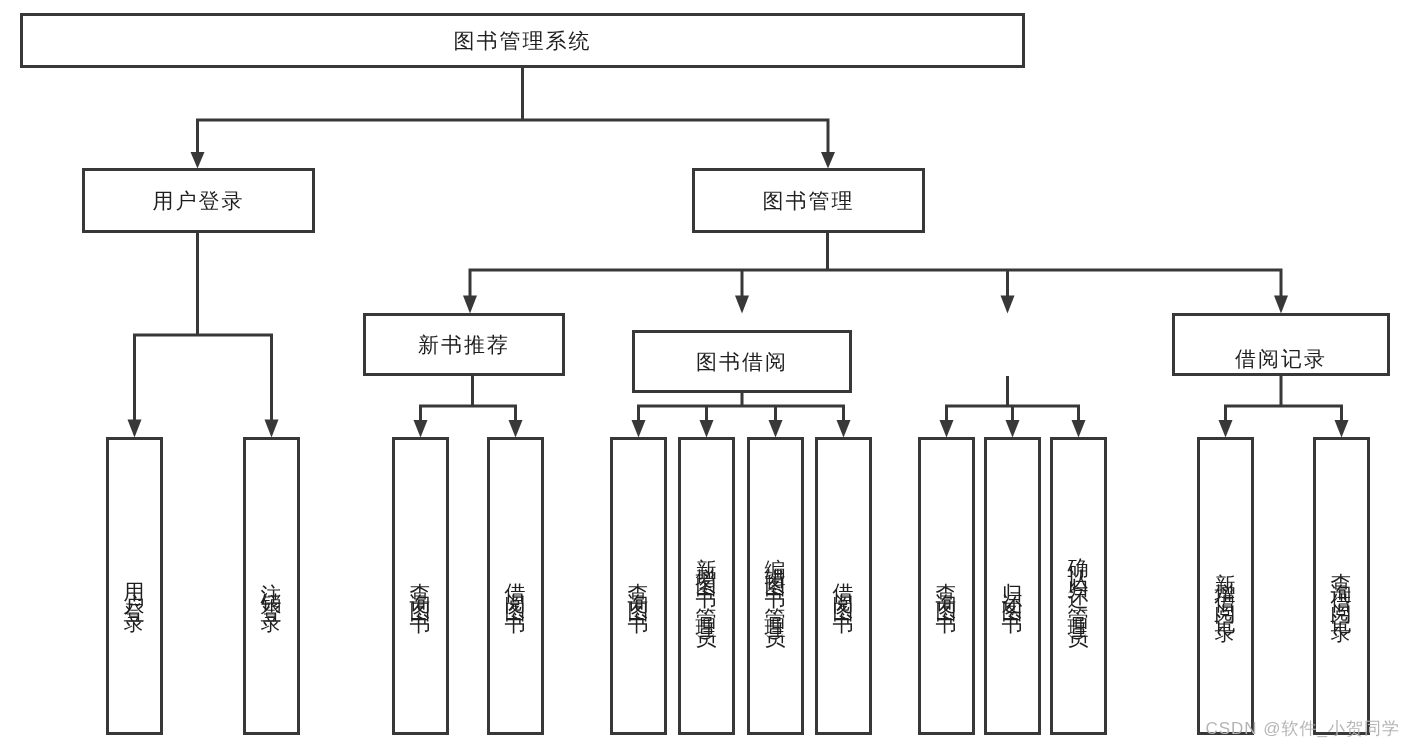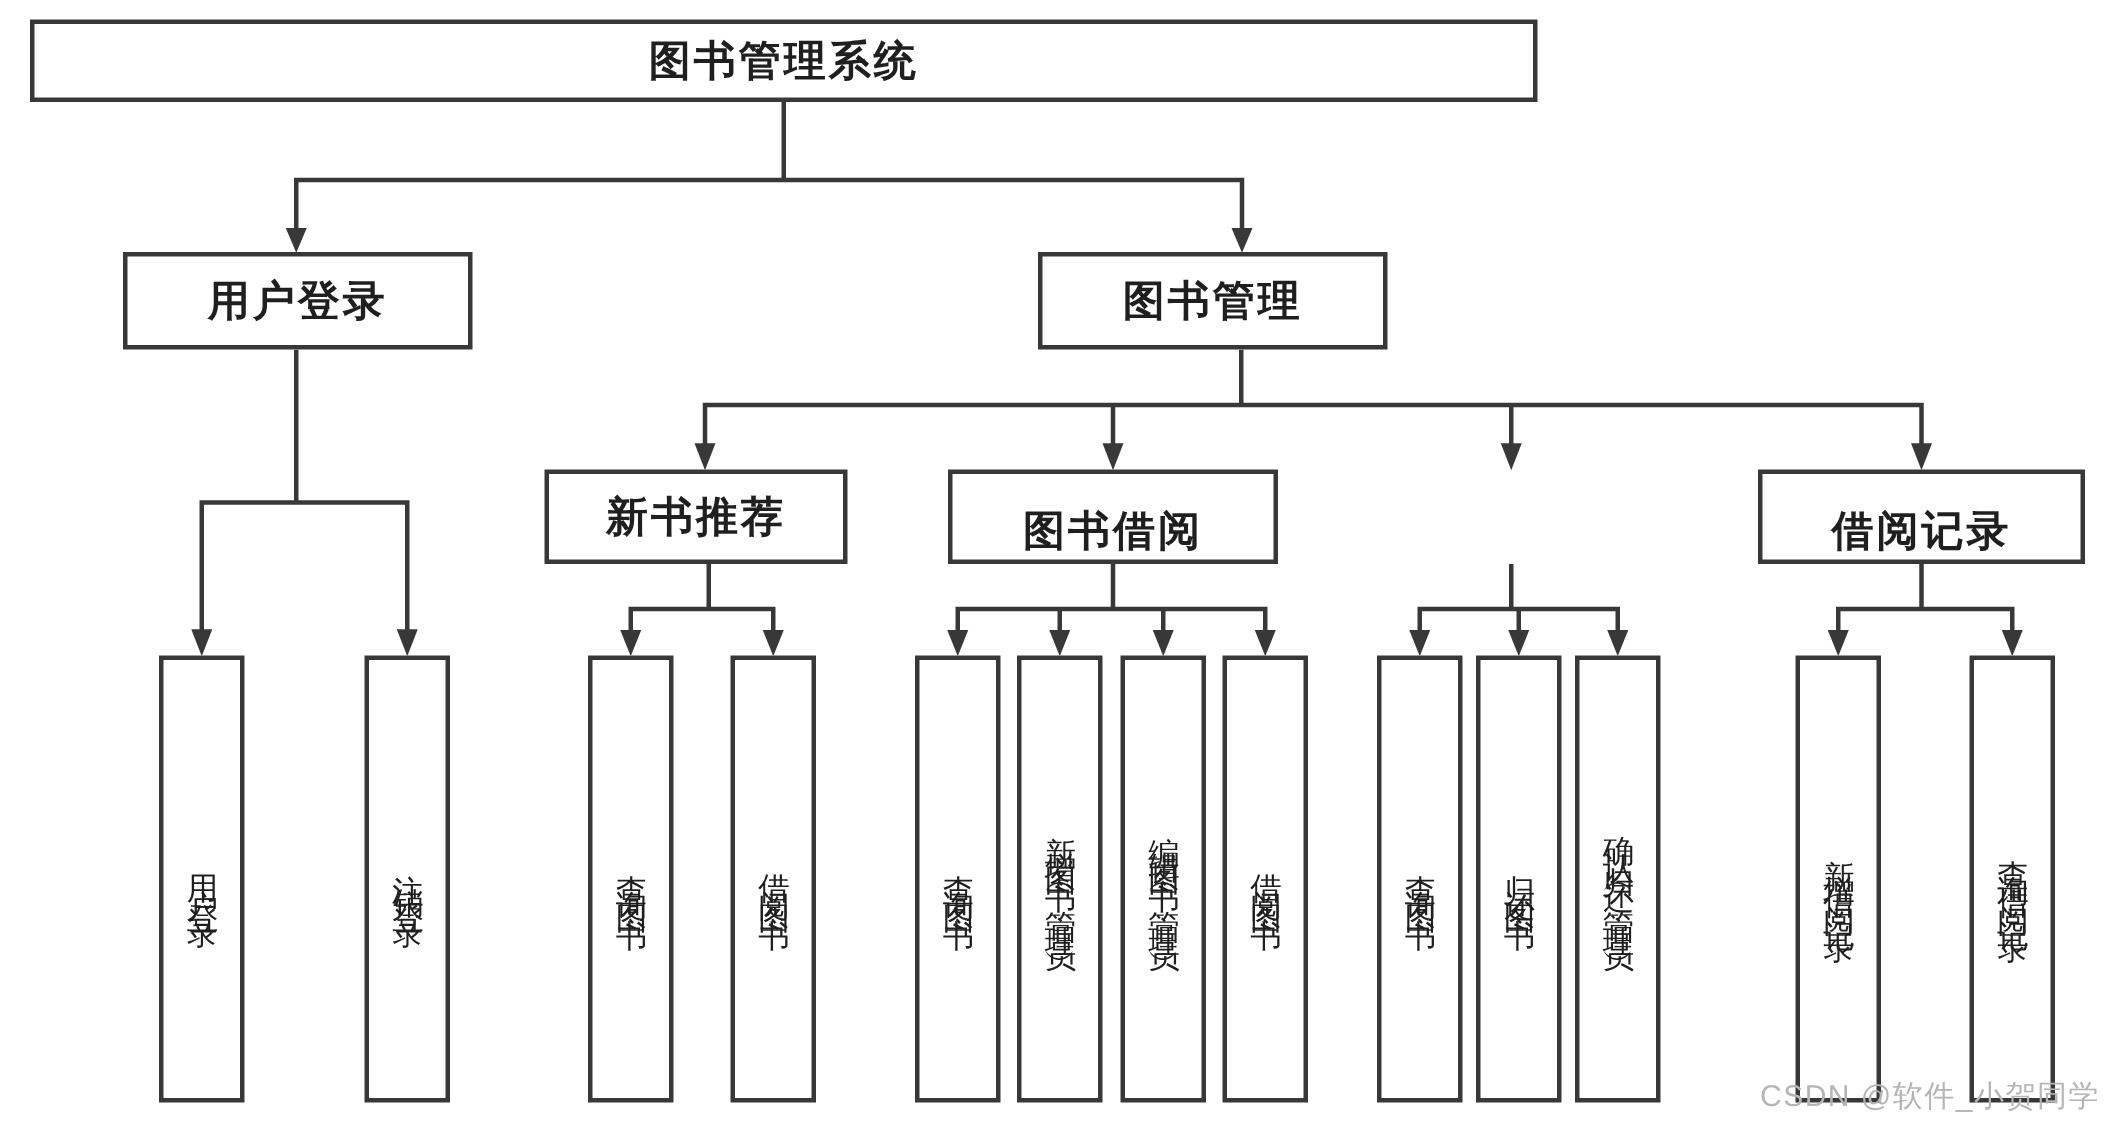--- a/index.html
+++ b/index.html
@@ -25,37 +25,36 @@
     position: absolute;
     box-sizing: border-box;
     border: 3px solid #383838;
     background: #ffffff;
     display: flex;
     align-items: center;
     justify-content: center;
     color: #1f1f1f;
   }
   .node.h span {
-    font-size: 28px;
+    font-size: 21px;
     letter-spacing: 2px;
     white-space: nowrap;
-    font-weight: bold;
   }
   .node.v span {
     writing-mode: vertical-rl;
     text-orientation: mixed;
     font-size: 21px;
     letter-spacing: 10px;
     line-height: 1.1;
   }
   .watermark {
     position: absolute;
     top: 717px;
     right: 5px;
-    font-size: 20px;
+    font-size: 17px;
     letter-spacing: 1px;
     color: #b5b5b5;
     white-space: nowrap;
   }
   svg .line {
     stroke: #383838;
     stroke-width: 3;
     fill: none;
   }
   svg .arrowhead {
@@ -111,21 +110,21 @@
   <div class="node h" style="left:82px; top:168px; width:233px; height:65px;">
     <span>用户登录</span>
   </div>
   <div class="node h" style="left:692px; top:168px; width:233px; height:65px;">
     <span>图书管理</span>
   </div>
 
   <div class="node h" style="left:363px; top:313px; width:202px; height:63px;">
     <span>新书推荐</span>
   </div>
-  <div class="node h" style="left:632px; top:313px; width:220px; height:63px;align-items:flex-end;">
+  <div class="node h" style="left:632px; top:330px; width:220px; height:63px;">
     <span>图书借阅</span>
   </div>
   <div class="node h" style="left:1172px; top:313px; width:218px; height:63px;align-items:flex-end;">
     <span>借阅记录</span>
   </div>
 
   <div class="node v" style="left:106px; top:437px; width:57px; height:298px;">
     <span>用户登录</span>
   </div>
   <div class="node v" style="left:243px; top:437px; width:57px; height:298px;">

